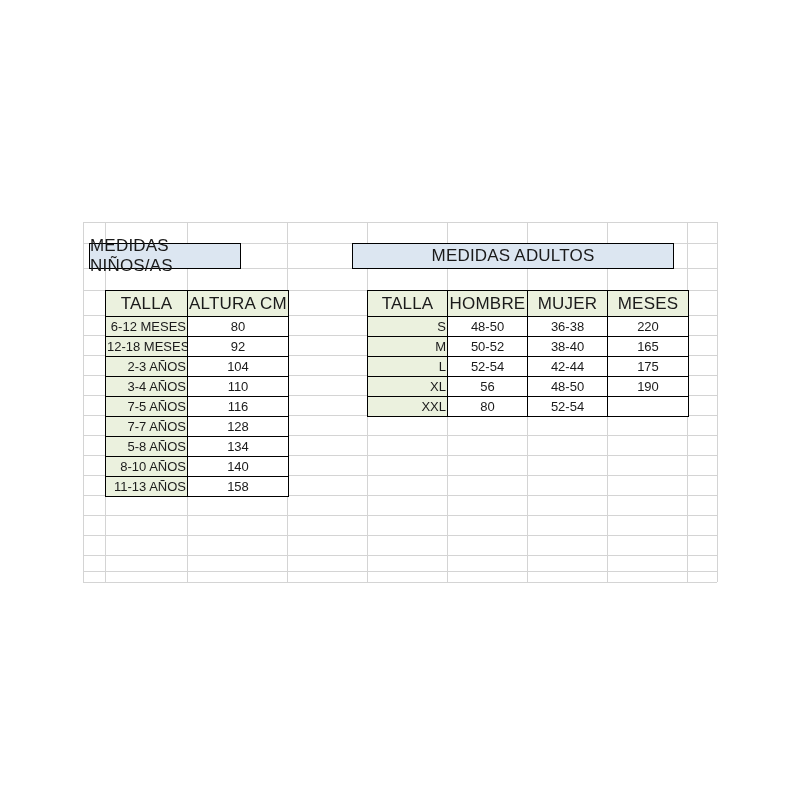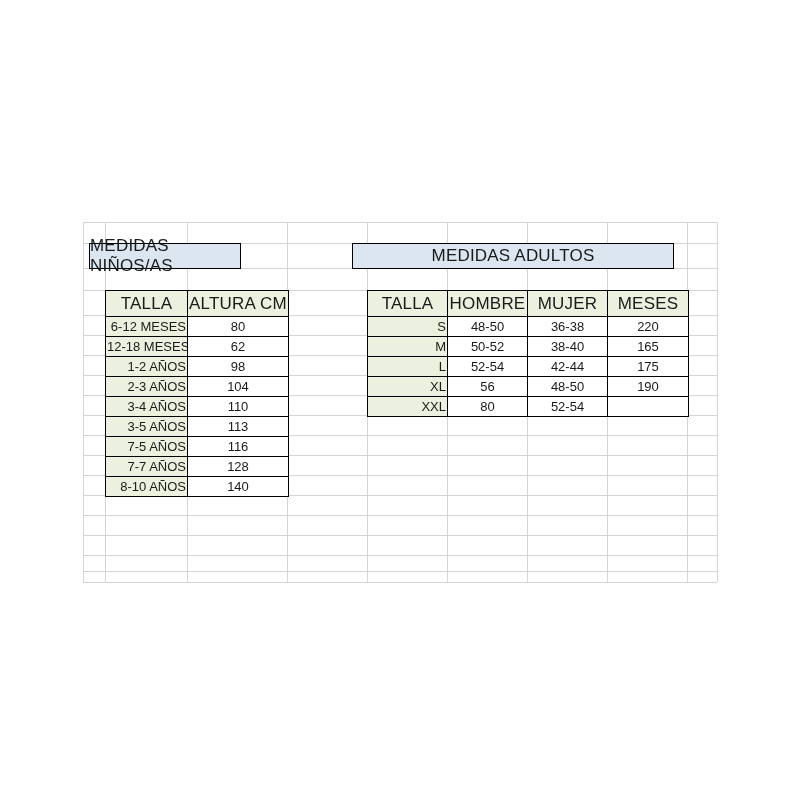--- a/index.html
+++ b/index.html
@@ -128,49 +128,49 @@
           <th>ALTURA CM</th>
         </tr>
       </thead>
       <tbody>
         <tr>
           <td class="green">6-12 MESES</td>
           <td>80</td>
         </tr>
         <tr>
           <td class="green">12-18 MESES</td>
-          <td>62</td>
-        </tr>
-        <tr>
-          <td class="green">1-2 AÑOS</td>
-          <td>98</td>
+          <td>92</td>
         </tr>
         <tr>
           <td class="green">2-3 AÑOS</td>
           <td>104</td>
         </tr>
         <tr>
           <td class="green">3-4 AÑOS</td>
           <td>110</td>
         </tr>
         <tr>
-          <td class="green">3-5 AÑOS</td>
-          <td>113</td>
-        </tr>
-        <tr>
           <td class="green">7-5 AÑOS</td>
           <td>116</td>
         </tr>
         <tr>
           <td class="green">7-7 AÑOS</td>
           <td>128</td>
         </tr>
         <tr>
+          <td class="green">5-8 AÑOS</td>
+          <td>134</td>
+        </tr>
+        <tr>
           <td class="green">8-10 AÑOS</td>
           <td>140</td>
+        </tr>
+        <tr>
+          <td class="green">11-13 AÑOS</td>
+          <td>158</td>
         </tr>
       </tbody>
     </table>
 
   <table id="adults-table">
       <colgroup>
         <col style="width: 80px;">
         <col style="width: 80px;">
         <col style="width: 80px;">
         <col style="width: 81px;">

